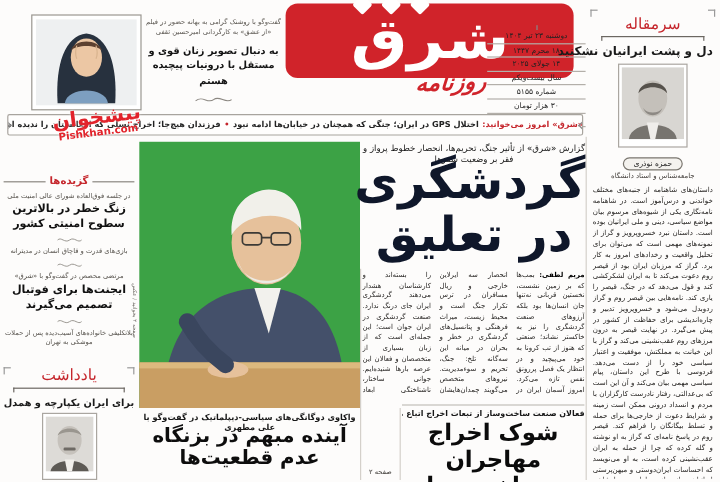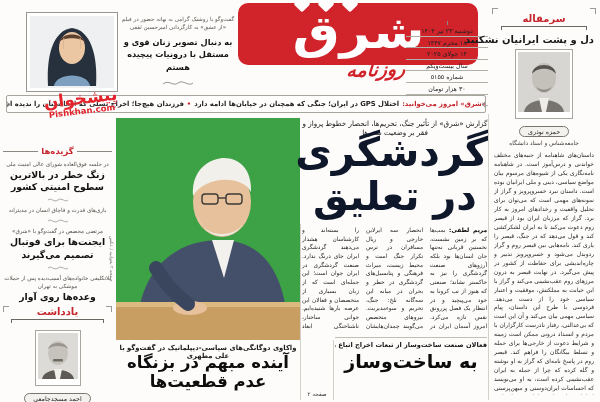--- a/index.html
+++ b/index.html
@@ -55,21 +55,21 @@
   .rail-header .txt { color:#c5262c; font-weight:bold; font-size:8.5px; }
   .rail-item { text-align:center; }
   .rail-kicker { font-size:5.6px; color:#55514b; line-height:1.45; }
   .rail-headline { font-size:9.3px; font-weight:bold; line-height:1.3; color:#111; margin-top:1px; }
   .orn { display:block; margin:4px auto 3px; }
 
   .note-box { left:3px; top:306px; width:109px; text-align:center; }
   .tick { position:absolute; width:6px; height:6px; }
   .tick.tl { border-top:1px solid #999; border-right:1px solid #999; right:0; top:0; }
   .tick.tr { border-top:1px solid #999; border-left:1px solid #999; left:0; top:0; }
-  .sec-label { color:#c5262c; font-weight:bold; font-size:10px; }
+  .sec-label { color:#c5262c; font-weight:normal; font-size:13px; }
   .bracket { height:4px; border-top:1px solid #6b6761; border-left:1px solid #6b6761;
              border-right:1px solid #6b6761; width:86%; margin:2px auto 3px; }
   .note-title { font-size:8.2px; font-weight:bold; white-space:nowrap; }
   .photo-frame-sm { display:inline-block; border:1px solid #aaa6a0; padding:2px; background:#fff; margin-top:4px; }
   .pill { display:inline-block; border:1px solid #7a766f; border-radius:8px; background:#f4f2ee;
           font-size:6.3px; padding:1px 8px; margin-top:3px; }
   .role { font-size:5.8px; color:#403c38; margin-top:2px; }
 
   
   .main-photo { left:116px; top:118px; width:184px; height:222px; }
@@ -152,21 +152,21 @@
     <div class="iv-kicker">گفت‌وگو با روشنک گرامی به بهانه حضور در فیلم «از عشق» به کارگردانی امیرحسین ثقفی</div>
     <div class="iv-quote">به دنبال تصویر زنان قوی و مستقل با درونیات پیچیده هستم</div>
     <svg class="flourish" width="34" height="8" viewBox="0 0 34 8">
       <path d="M2 5 C8 0,12 8,17 4 C22 0,27 8,32 4" stroke="#8c8882" fill="none" stroke-width="0.9"></path>
     </svg>
   </div>
 
   <div class="abs banner">
     <span class="chev r"></span>
     <span class="lead">در «شرق» امروز می‌خوانید:</span>
-    <span class="item">اختلال GPS در ایران؛ جنگی که همچنان در خیابان‌ها ادامه دارد</span>
+    <span class="item">اختلال GPS در ایران؛ جنگی که همچنان در خیابان‌ها ادامه نبود</span>
     <span class="bullet">•</span>
     <span class="item">فرزندان هیچ‌جا؛ اخراج نسلی که افغانستان را ندیده است</span>
     <span class="chev l"></span>
   </div>
 
   <div class="abs rail">
     <div class="rail-header">
       <span class="line"></span>
       <span class="txt">گزیده‌ها</span>
       <span class="line"></span>
@@ -190,29 +190,29 @@
     <div class="rail-item">
       <div class="rail-kicker">مرتضی محصص در گفت‌وگو با «شرق»</div>
       <div class="rail-headline">ایجنت‌ها برای فوتبال تصمیم می‌گیرند</div>
     </div>
     <svg class="orn" width="22" height="6" viewBox="0 0 22 6">
         <path d="M1 3 C4 0,7 6,11 3 C15 0,18 6,21 3" stroke="#97938d" fill="none" stroke-width="0.8"></path>
       </svg>
 
     <div class="rail-item">
       <div class="rail-kicker">بلاتکلیفی خانواده‌های آسیب‌دیده پس از حملات موشکی به تهران</div>
-      <div class="rail-headline">وعده‌ها روی آوار</div>
     </div>
   </div>
 
   <div class="abs note-box">
     <span class="tick tl"></span>
     <span class="tick tr"></span>
     <div class="sec-label">یادداشت</div>
     <div class="bracket"></div>
+    <div class="note-title">برای ایران یکپارچه و همدل</div>
     <span class="photo-frame-sm">
       <svg width="40" height="46" viewBox="0 0 40 46">
         <rect width="40" height="46" fill="#dddbd7"></rect>
         <path d="M4 46 C6 34 34 34 36 46 Z" fill="#5d5a55"></path>
         <path d="M16 36 L24 36 L22 46 L18 46 Z" fill="#f1efeb"></path>
         <ellipse cx="20" cy="20" rx="10" ry="12" fill="#c6c2bc"></ellipse>
         <path d="M10 16 C12 8 28 8 30 16 C26 12 14 12 10 16 Z" fill="#9a968f"></path>
         <rect x="15" y="26" width="10" height="2.4" rx="1" fill="#6e6a64"></rect>
       </svg>
     </span>
@@ -250,20 +250,21 @@
   </div>
 
   <div class="abs vline" style="left:488px; top:114px; height:286px;"></div>
   <div class="abs vline" style="left:300px; top:224px; height:176px;"></div>
   <div class="abs vline" style="left:333px; top:340px; height:60px;"></div>
   <div class="abs hline" style="left:335px; top:337px; width:152px;"></div>
 
   <div class="abs ss">
     <div class="ss-kicker">فعالان صنعت ساخت‌وساز از تبعات اخراج اتباع می‌گویند</div>
     <div class="ss-headline">
+      <div>شوک اخراج مهاجران</div>
       <div>به ساخت‌وساز</div>
     </div>
   </div>
   <div class="abs page-note">صفحه ۲</div>
 
   <div class="abs ed">
     <span class="tick tl"></span>
     <span class="tick tr"></span>
     <div class="sec-label" style="margin-top:5px">سرمقاله</div>
     <div class="bracket"></div>

